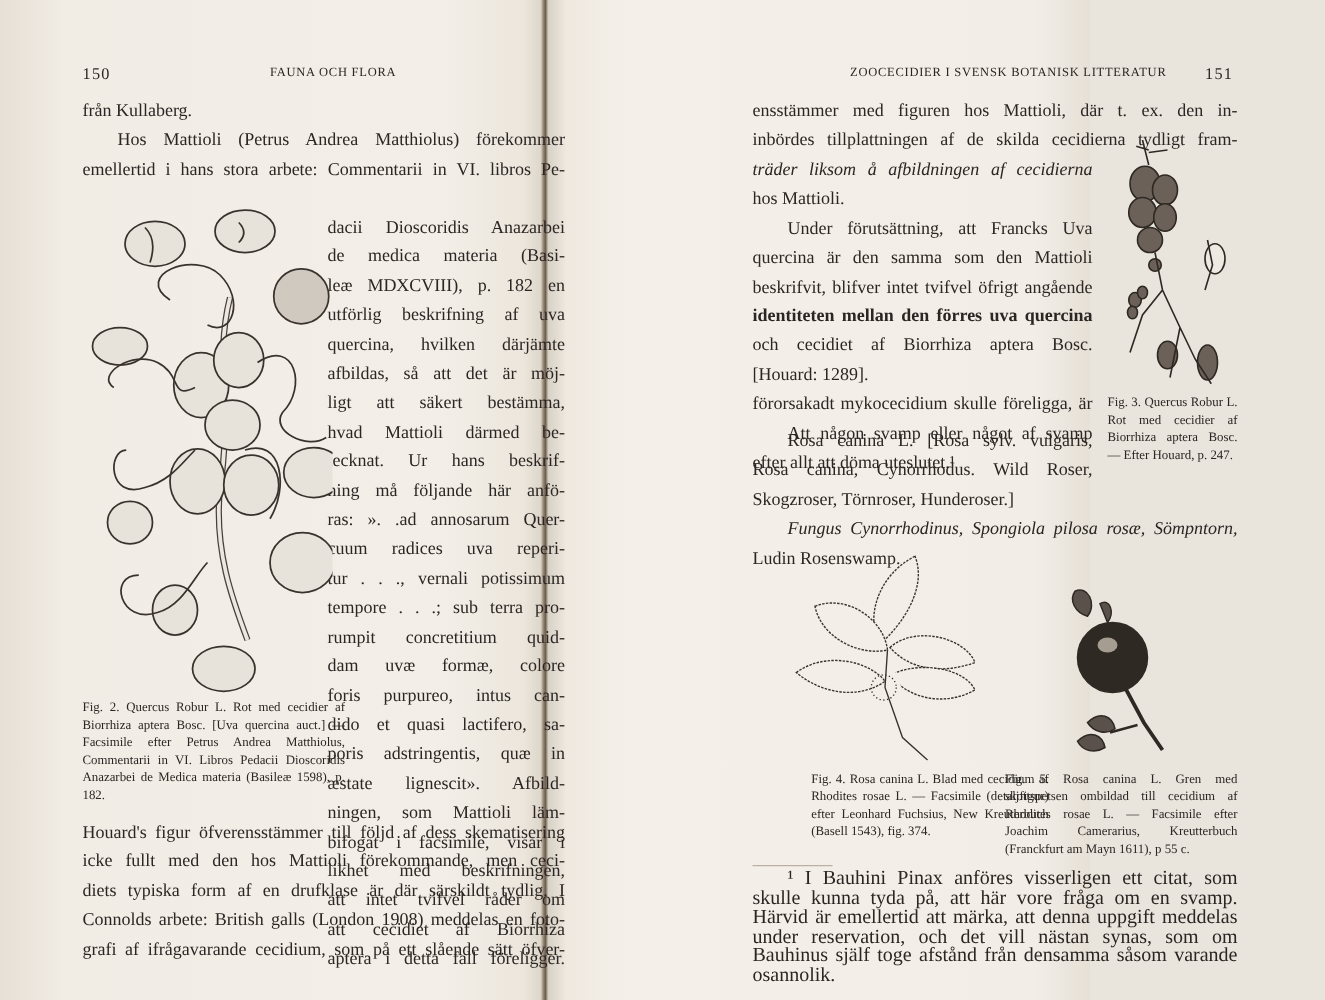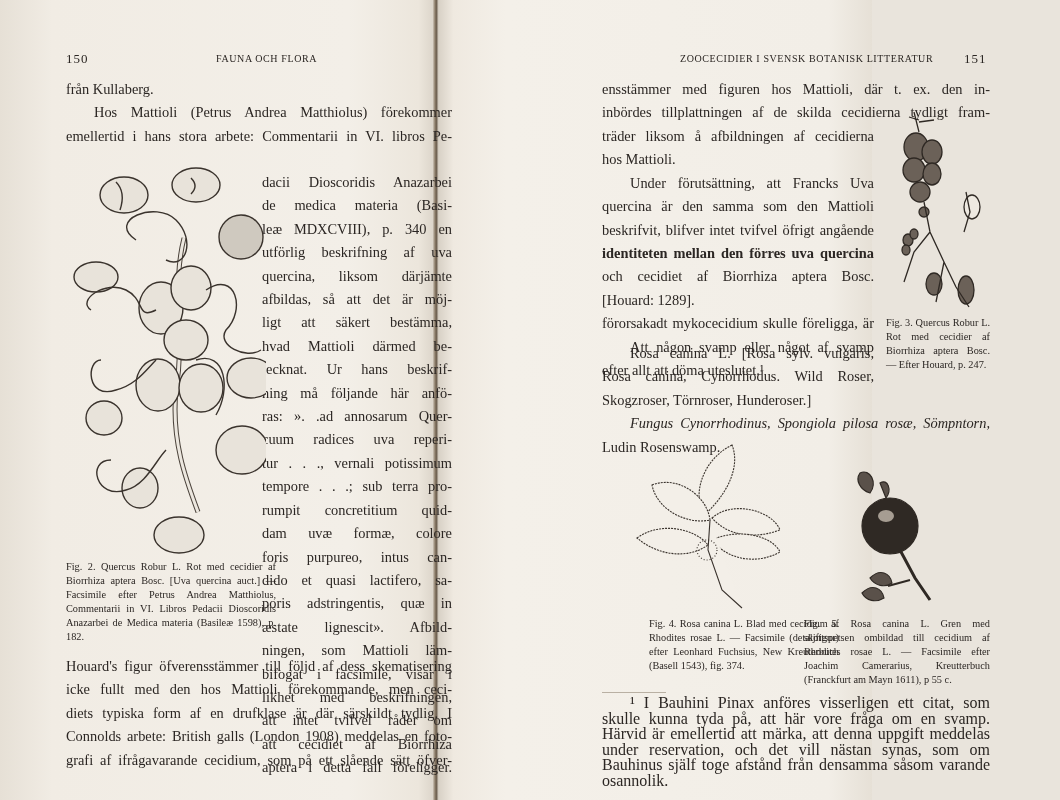--- a/index.html
+++ b/index.html
@@ -29,23 +29,23 @@
 
     <div class="text" style="left:66px;top:78px;width:386px;">
       <div>från Kullaberg.</div>
       <div class="ind" style="text-align-last:justify;">Hos Mattioli (Petrus Andrea Matthiolus) förekommer</div>
       <div style="text-align-last:justify;">emellertid i hans stora arbete: Commentarii in VI. libros Pe-</div>
     </div>
 
     <div class="text" id="lcol" style="left:262px;top:171px;width:190px;text-align-last:justify;">
         <div>dacii Dioscoridis Anazarbei</div>
         <div>de medica materia (Basi-</div>
-        <div>leæ MDXCVIII), p. 340 en</div>
+        <div>leæ MDXCVIII), p. 182 en</div>
         <div>utförlig beskrifning af uva</div>
-        <div>quercina, liksom därjämte</div>
+        <div>quercina, hvilken därjämte</div>
         <div>afbildas, så att det är möj-</div>
         <div>ligt att säkert bestämma,</div>
         <div>hvad Mattioli därmed be-</div>
         <div>tecknat. Ur hans beskrif-</div>
         <div>ning må följande här anfö-</div>
         <div>ras: ». .ad annosarum Quer-</div>
         <div>cuum radices uva reperi-</div>
         <div>tur . . ., vernali potissimum</div>
         <div>tempore . . .; sub terra pro-</div>
         <div>rumpit concretitium quid-</div>
@@ -109,21 +109,21 @@
   <div class="page right">
     <div class="runhead" style="left:148px;">ZOOCECIDIER I SVENSK BOTANISK LITTERATUR</div>
     <div class="pnum" style="left:432px;">151</div>
 
     <div class="text" style="left:70px;top:78px;width:388px;text-align-last:justify;">
       <div>ensstämmer med figuren hos Mattioli, där t. ex. den in-</div>
       <div>inbördes tillplattningen af de skilda cecidierna tydligt fram-</div>
     </div>
 
     <div class="text" id="rcol" style="left:70px;top:125px;width:272px;">
-        <div style="text-align-last: justify;">träder liksom å afbildningen af cecidierna</div>
+        <div style="text-align-last: justify; font-style: italic;">träder liksom å afbildningen af cecidierna</div>
         <div>hos Mattioli.</div>
         <div style="text-indent: 28px; text-align-last: justify;">Under förutsättning, att Francks Uva</div>
         <div style="text-align-last: justify;">quercina är den samma som den Mattioli</div>
         <div style="text-align-last: justify;">beskrifvit, blifver intet tvifvel öfrigt angående</div>
         <div style="text-align-last: justify; font-weight: bold;">identiteten mellan den förres uva quercina</div>
         <div style="text-align-last: justify;">och cecidiet af Biorrhiza aptera Bosc.</div>
         <div>[Houard: 1289].</div>
         <div style="text-align-last: justify;">förorsakadt mykocecidium skulle föreligga, är</div>
         <div style="text-indent: 28px; text-align-last: justify;">Att någon svamp eller något af svamp</div>
         <div>efter allt att döma uteslutet.¹</div>

